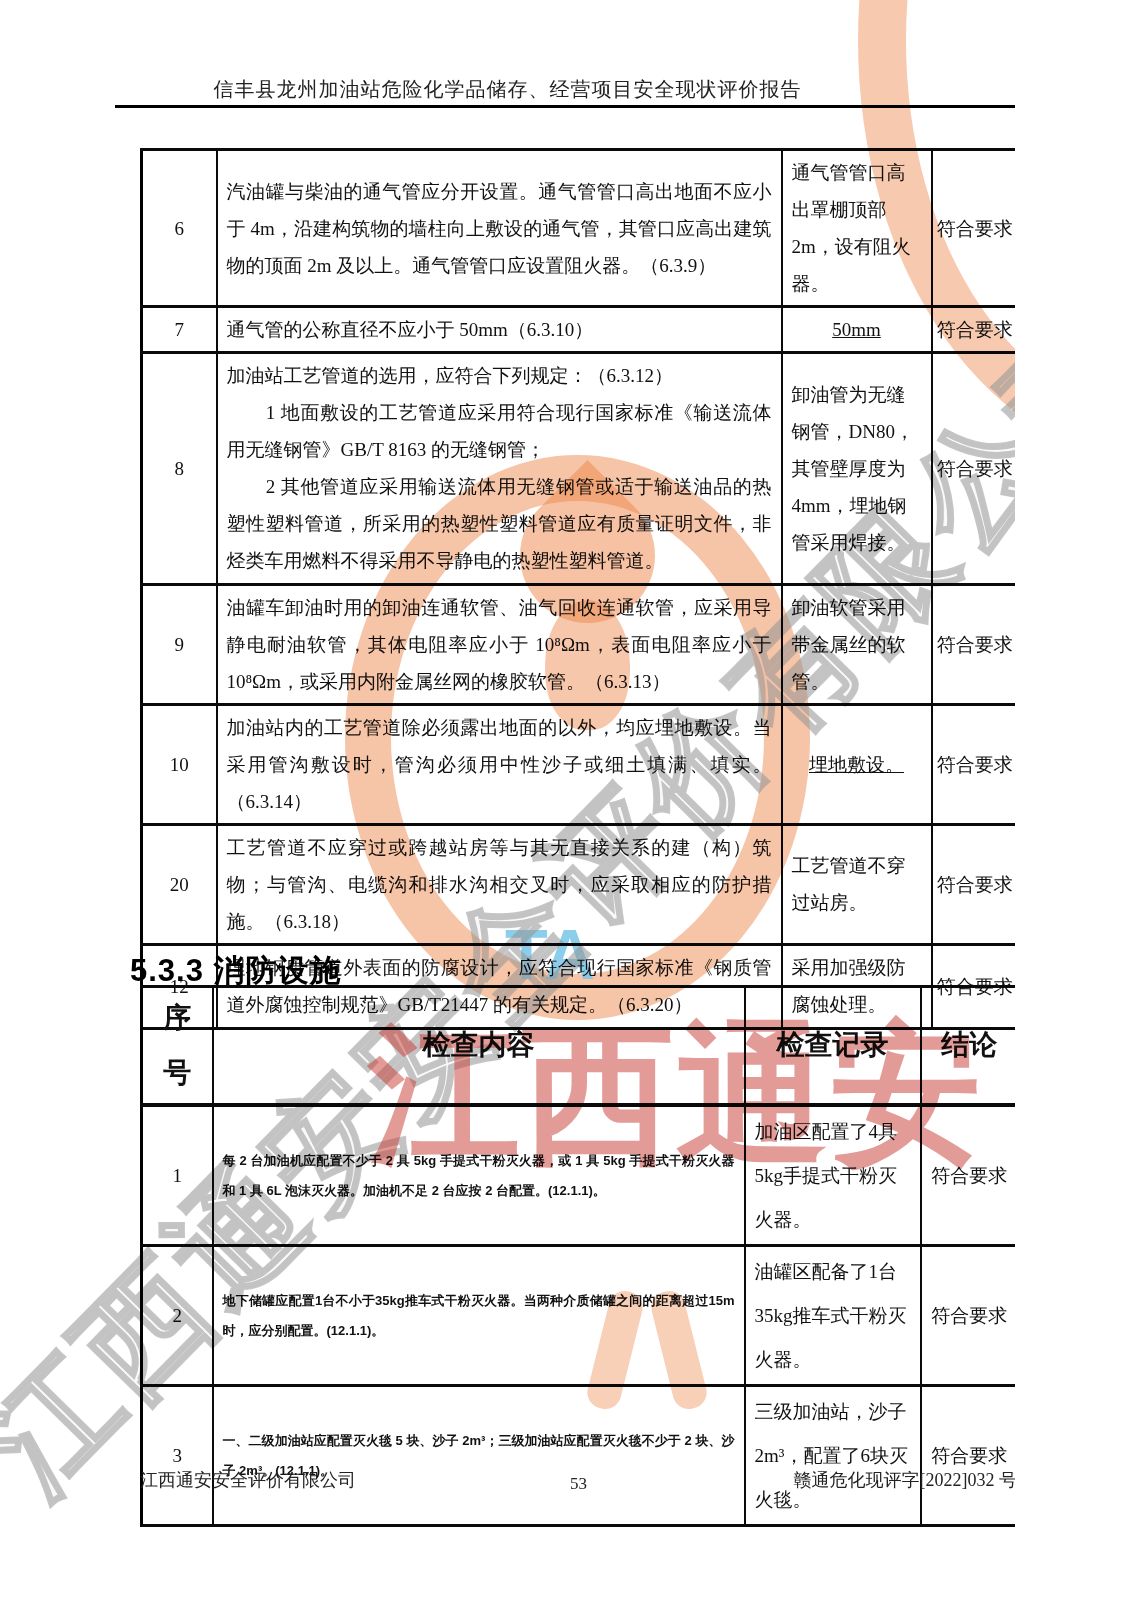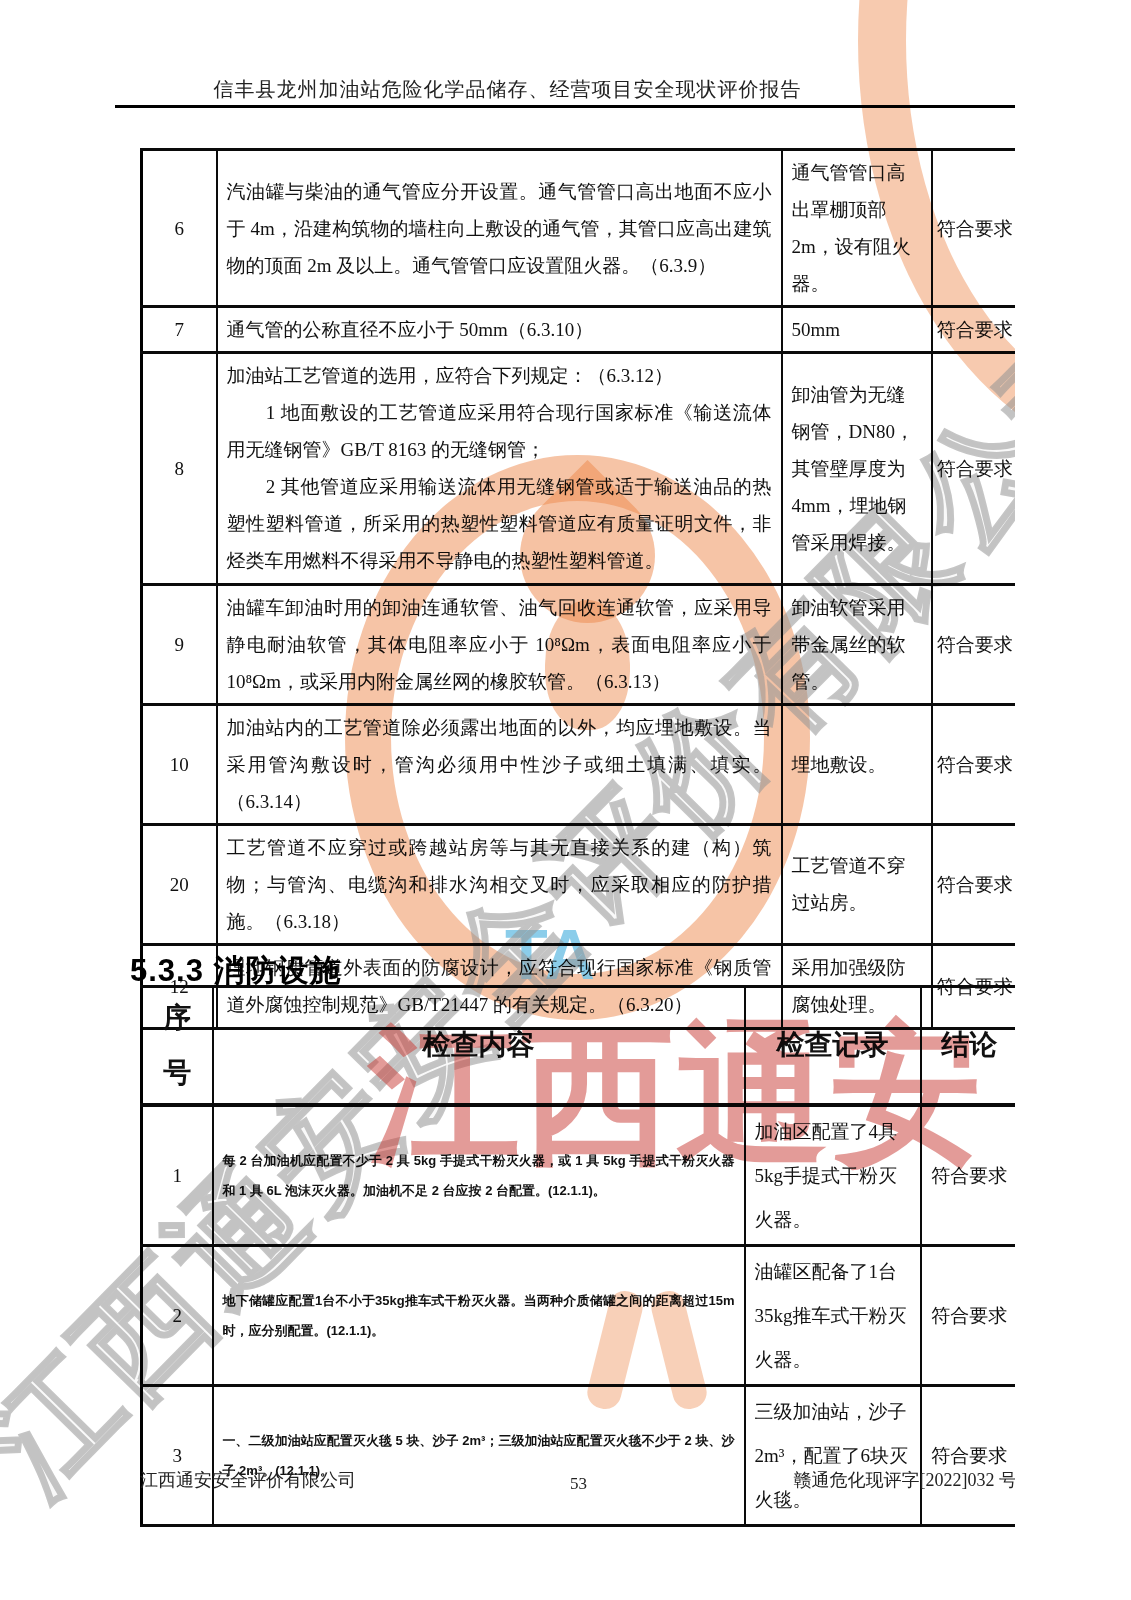--- a/index.html
+++ b/index.html
@@ -30,21 +30,21 @@
     font-size:19px;
     line-height:1.95;
     padding:3px 9px;
     overflow:hidden;
   }
   .t1{border:3px solid #000;}
   .t2{border:3px solid #000;}
   .no-cell{text-align:center;font-size:19px;padding:0;}
   .content-cell{text-align:justify;white-space:pre-line;}
   .record-cell{text-align:left;}
-  .record-center{text-align:left;}
+  .record-center{text-align:center;text-decoration:underline;}
   .conclusion-cell{text-align:center;padding:0 2px;margin-left:12px;}
   .t2 th{
     font-family:"Liberation Serif","DejaVu Serif",serif;
     font-weight:bold;font-size:28px;text-align:center;
     border-bottom-width:4px;
   }
   .t2 td{line-height:2.3;}
   .t2 .content-cell{
     font-family:"Liberation Sans","DejaVu Sans",sans-serif;
     font-weight:bold;font-size:13px;

